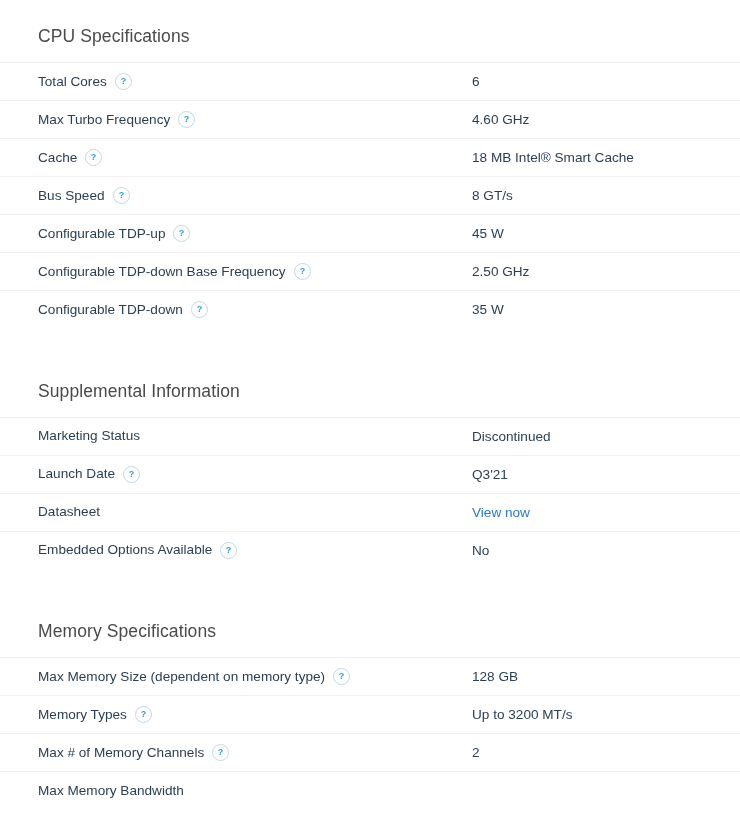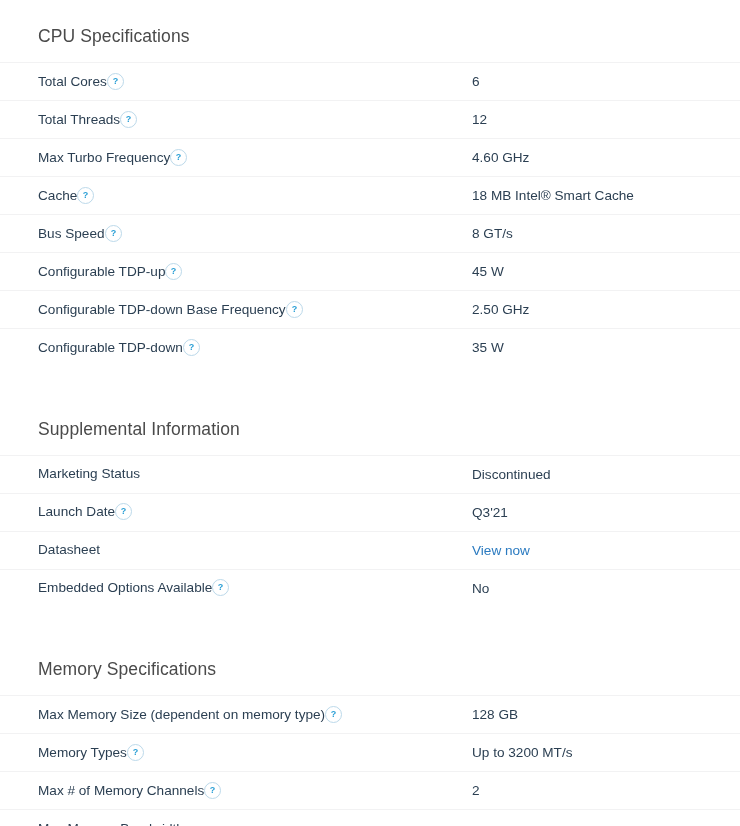--- a/index.html
+++ b/index.html
@@ -60,21 +60,22 @@
     padding-left: 38px !important;
     box-sizing: border-box;
   }
   .cell-value {
     padding-left: 0 !important;
     box-sizing: border-box;
   }
 
   .label-wrap {
     display: flex;
-    align-items: flex-start;
+    align-items: center;
+    gap: 8px;
   }
   .label-text {
     font-size: 13.6px;
     font-weight: 400;
     color: #2b3f52;
     line-height: 18px;
     white-space: nowrap;
   }
 
   
@@ -131,33 +132,20 @@
                     <text x="5.5" y="8.4" text-anchor="middle" font-family="Liberation Sans, sans-serif" font-size="9" font-weight="700" fill="#2a9fd6">?</text>
                   </svg>
                 </span>
               </div>
             </td>
             <td class="cell-value"><span class="value-text">6</span></td>
           </tr>
           <tr class="spec-row">
             <td class="cell-label">
               <div class="label-wrap">
-                <span class="label-text">Total Threads</span>
-                <span class="help-icon" style="border-color: rgb(188, 217, 234);">
-                  <svg width="11" height="11" viewBox="0 0 11 11" aria-hidden="true">
-                    <text x="5.5" y="8.4" text-anchor="middle" font-family="Liberation Sans, sans-serif" font-size="9" font-weight="700" fill="#2a9fd6">?</text>
-                  </svg>
-                </span>
-              </div>
-            </td>
-            <td class="cell-value"><span class="value-text">12</span></td>
-          </tr>
-          <tr class="spec-row">
-            <td class="cell-label">
-              <div class="label-wrap">
                 <span class="label-text">Max Turbo Frequency</span>
                 <span class="help-icon" style="border-color: rgb(188, 217, 234);">
                   <svg width="11" height="11" viewBox="0 0 11 11" aria-hidden="true">
                     <text x="5.5" y="8.4" text-anchor="middle" font-family="Liberation Sans, sans-serif" font-size="9" font-weight="700" fill="#2a9fd6">?</text>
                   </svg>
                 </span>
               </div>
             </td>
             <td class="cell-value"><span class="value-text">4.60 GHz</span></td>
           </tr>

